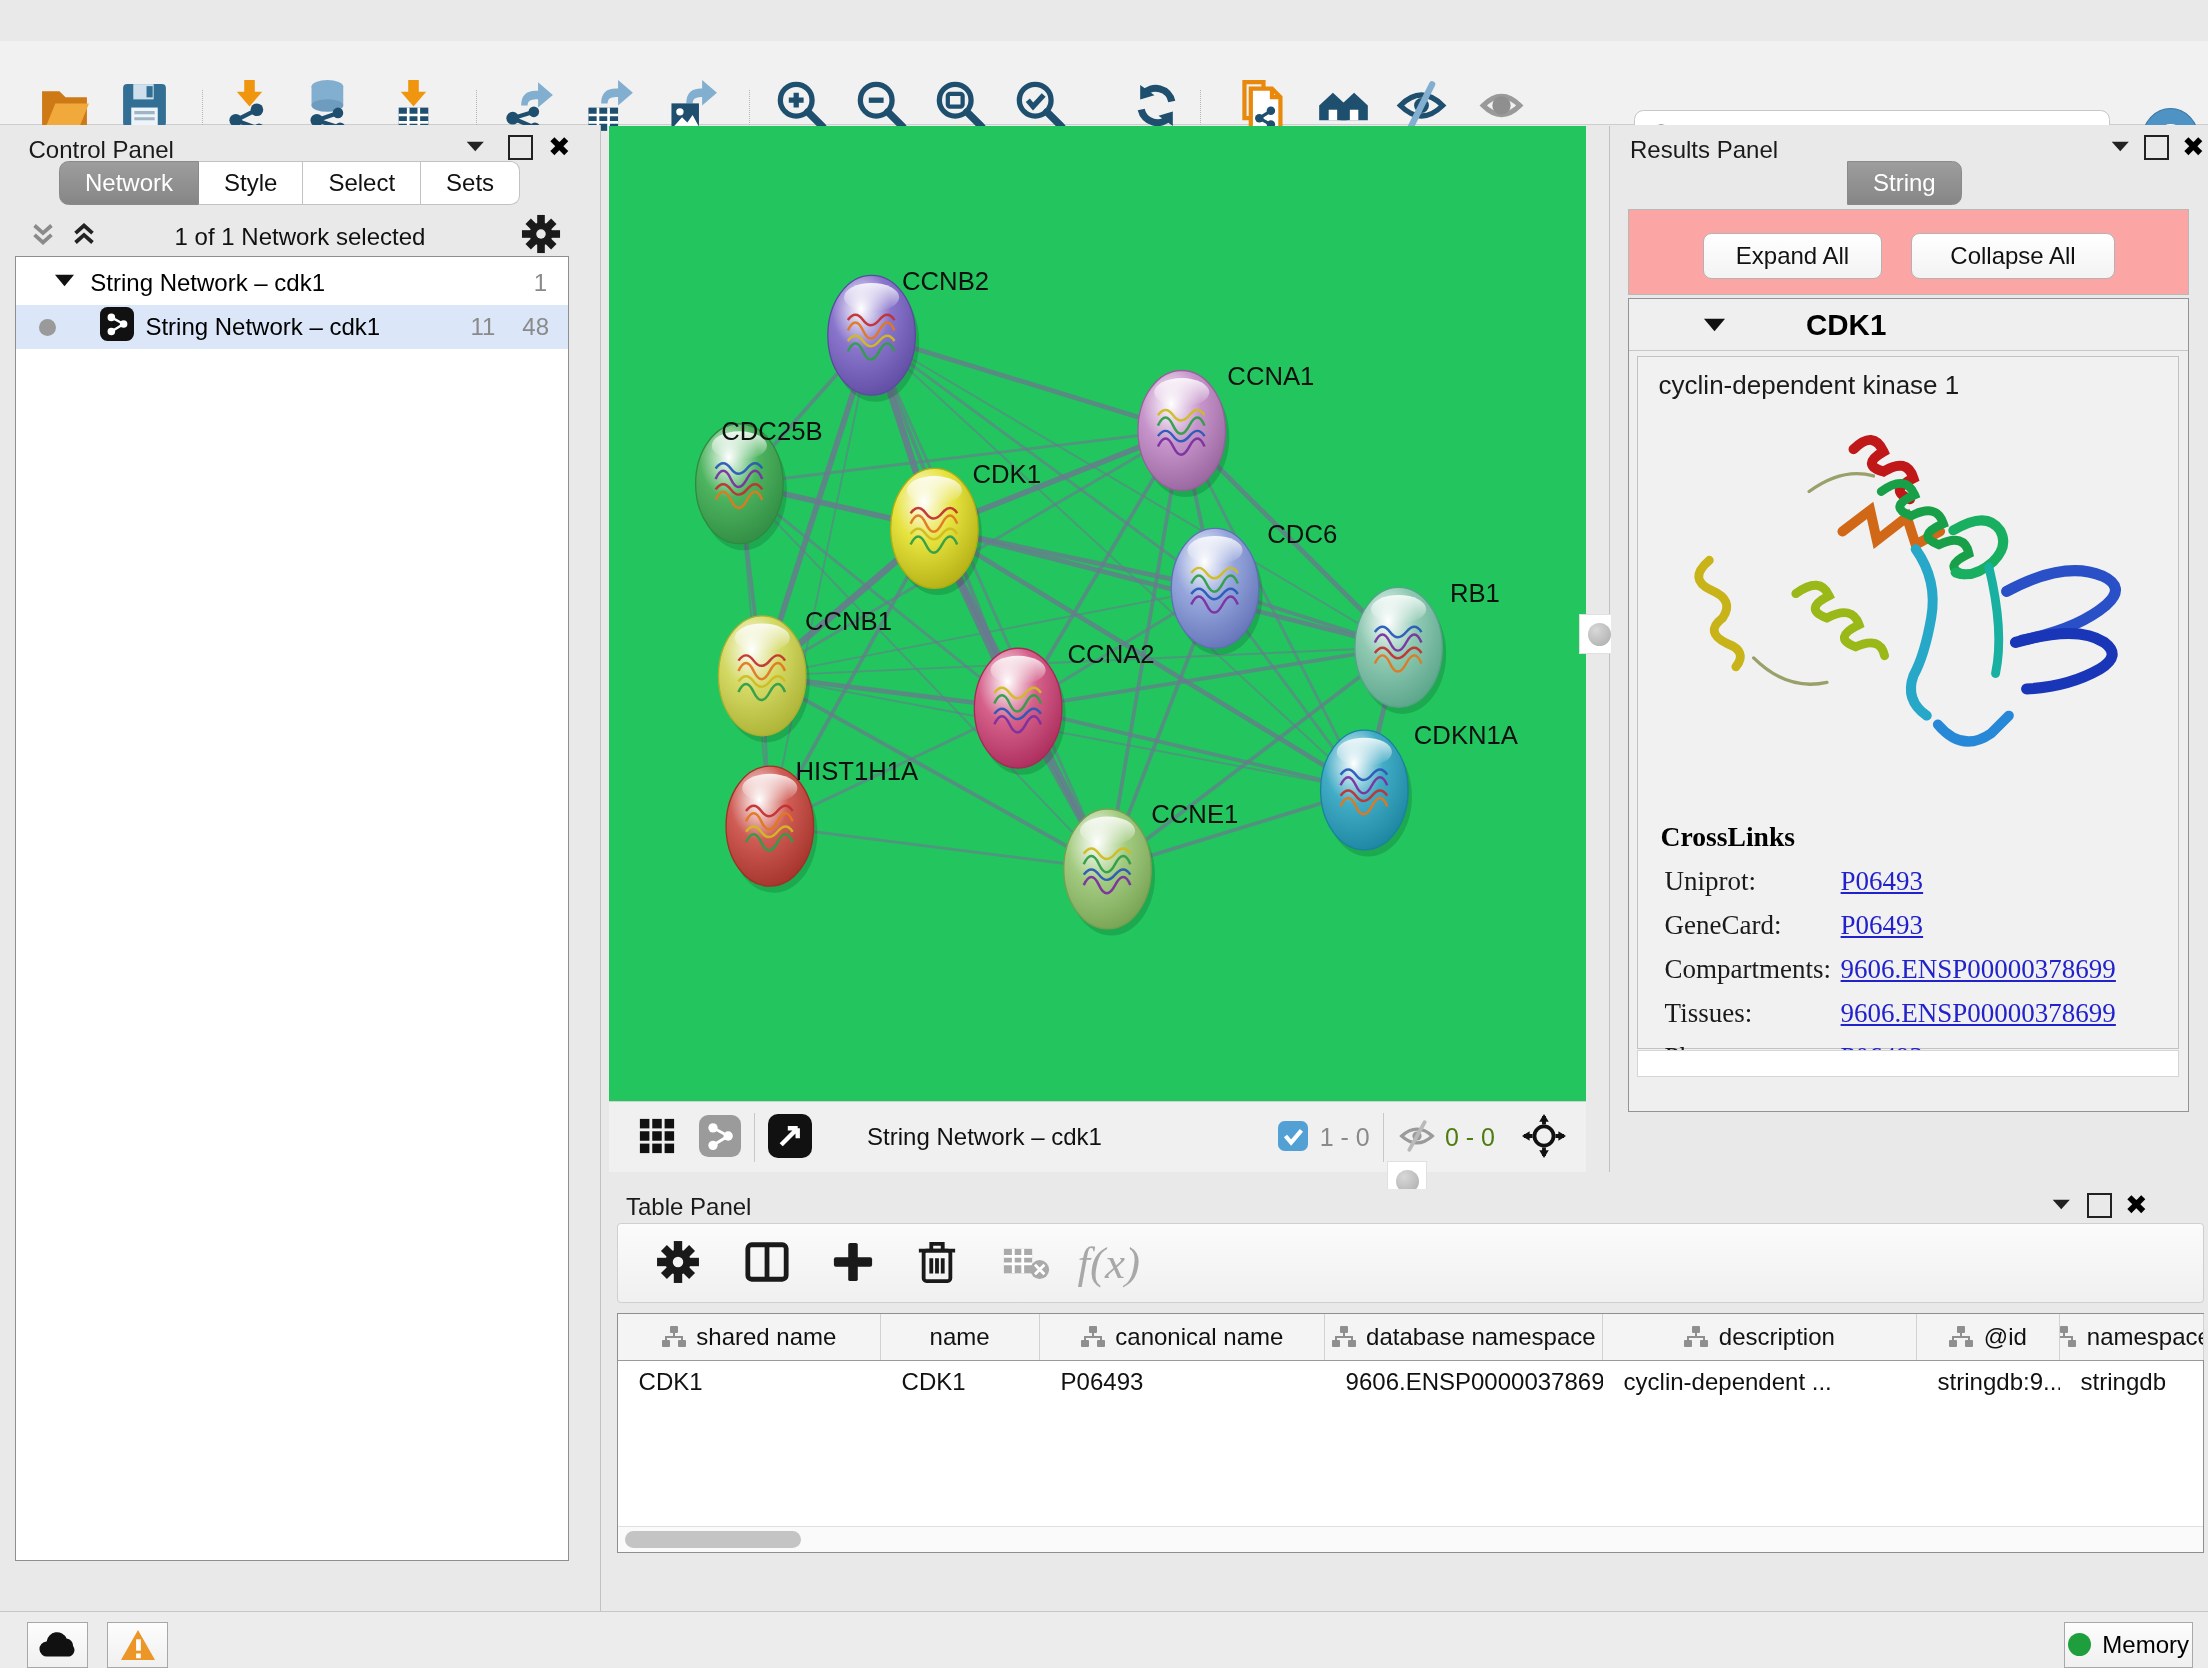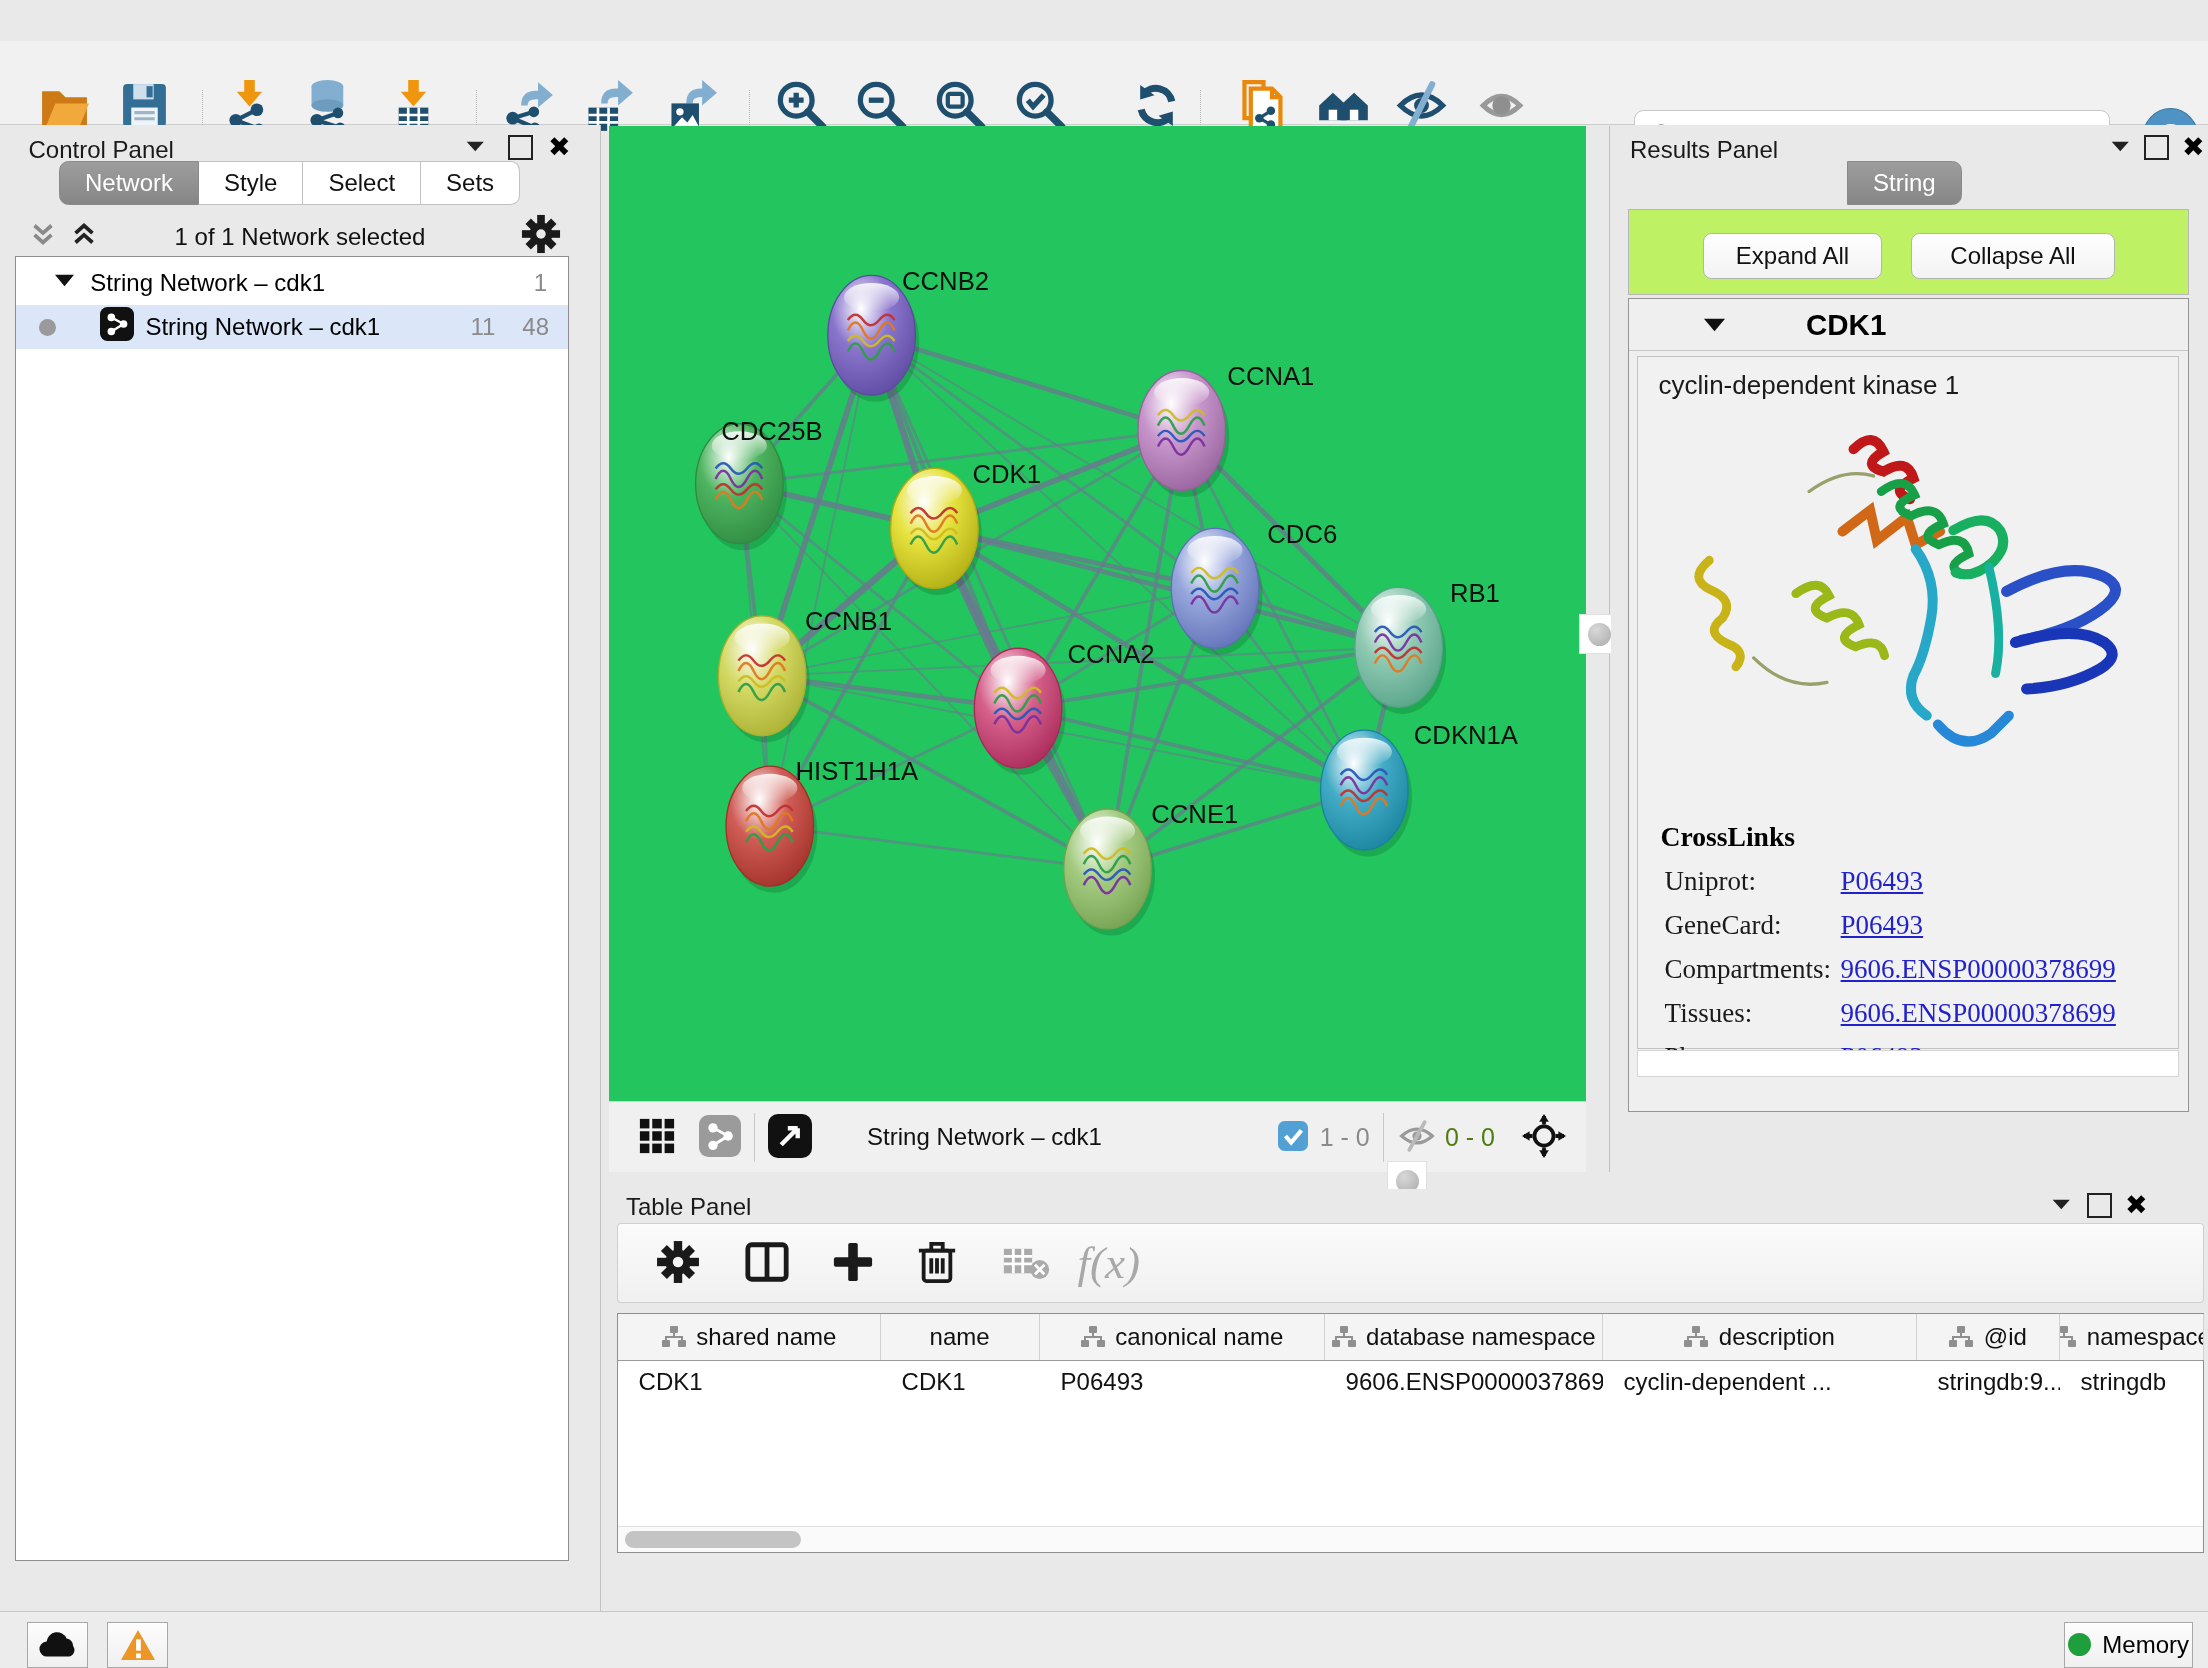--- a/index.html
+++ b/index.html
@@ -580,21 +580,21 @@
     <div class="abs" style="left:495px;top:7.6px">
       <svg width="28.5" height="25" viewBox="0 0 30 26">
           <polygon points="6,9 24,9 15,19" fill="#222"></polygon>
         </svg></div>
     <div class="abs" style="left:533px;top:9.5px;width:21px;height:21px;border:2.9px solid #222"></div>
     <div class="abs" style="left:571px;top:5.7px;font-size:27px;font-weight:bold">✖</div>
     <div class="abs" style="left:236px;top:36px">
       <span class="seg sel">String</span>
     </div>
 
-    <div class="abs" style="left:17px;top:84px;width:559px;height:84px;background:#bef264;border:1.9px solid #b8b8b8">
+    <div class="abs" style="left:17px;top:84px;width:559px;height:84px;background:#fca5a5;border:1.9px solid #b8b8b8">
       <div class="btn abs" style="left:74px;top:23px;width:177px;height:44px">Expand All</div>
       <div class="btn abs" style="left:282px;top:23px;width:202px;height:44px">Collapse All</div>
     </div>
 
     <div class="abs" style="left:17px;top:173px;width:559px;height:812px;background:#efefef;border:1.9px solid #949494">
       <div class="abs" style="left:0;top:0;width:100%;height:51px;border-bottom:1px solid #c6c6c6">
         <span class="abs" style="left:72px;top:14.3px">
           <svg width="27" height="23" viewBox="0 0 28 24">
               <polygon points="3,6 25,6 14,19" fill="#111"></polygon>
             </svg></span>

